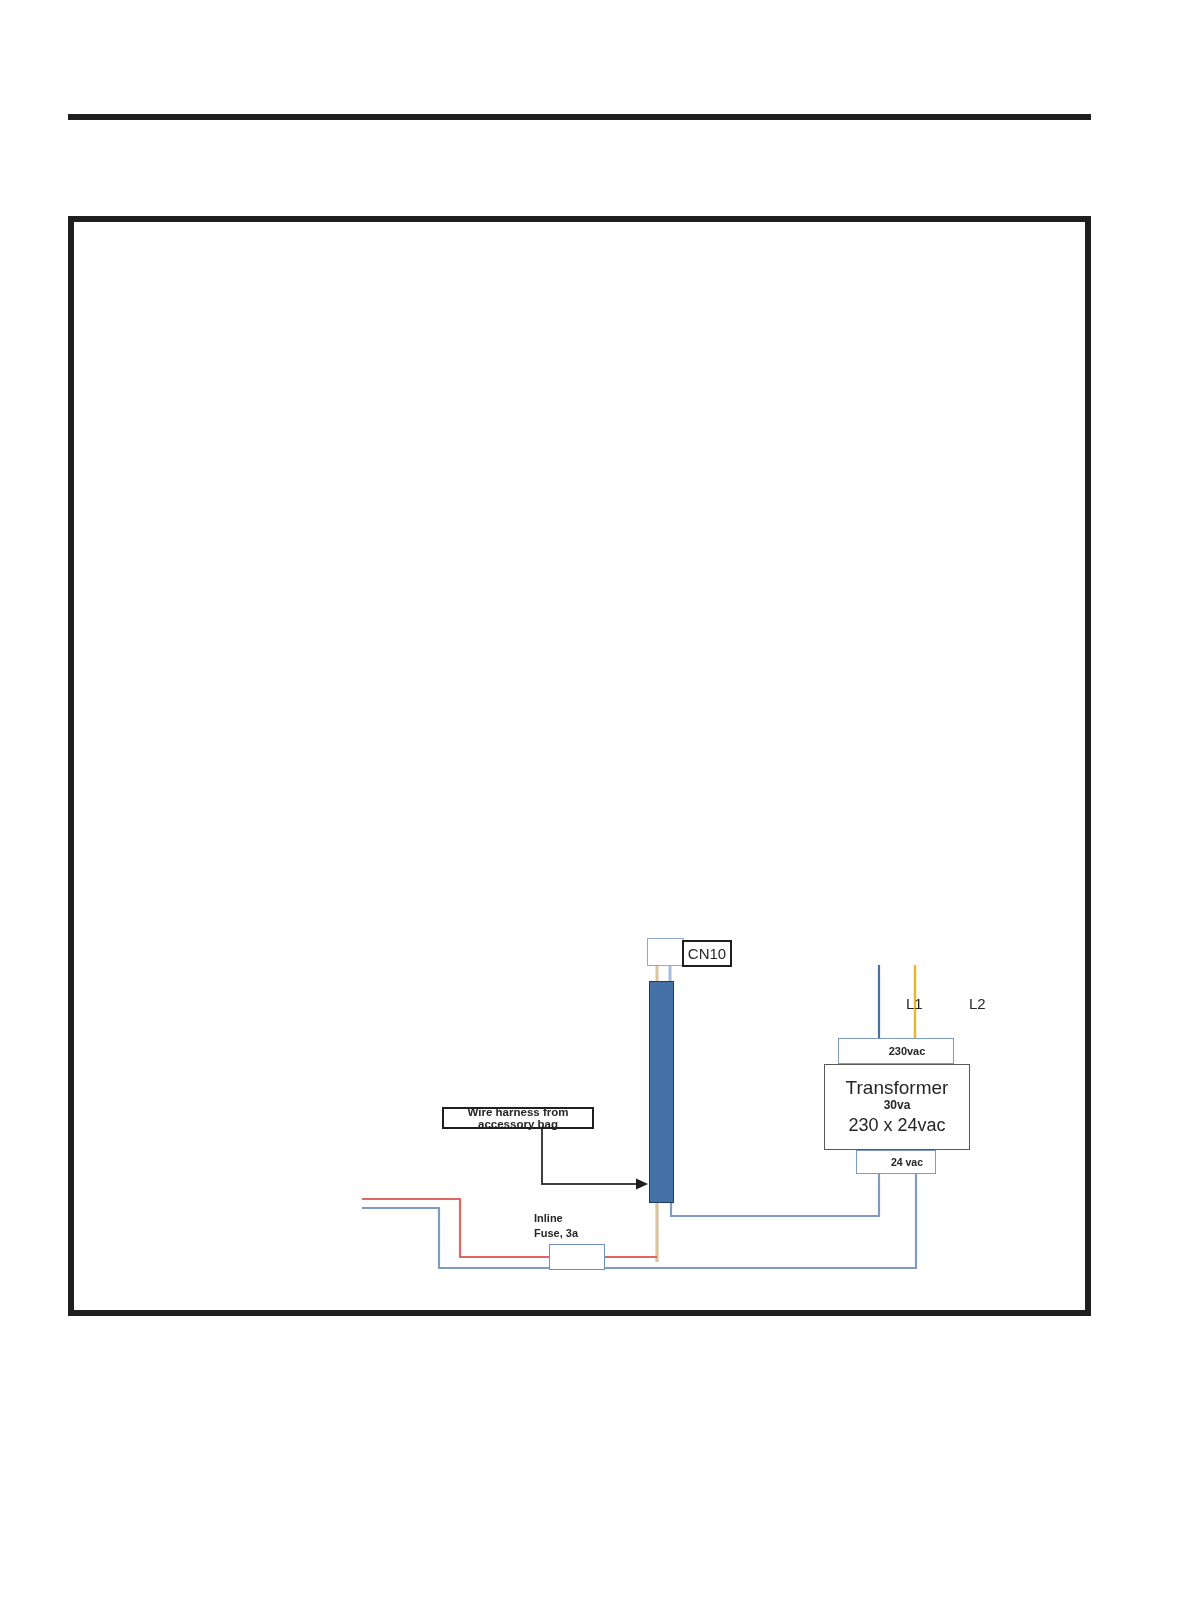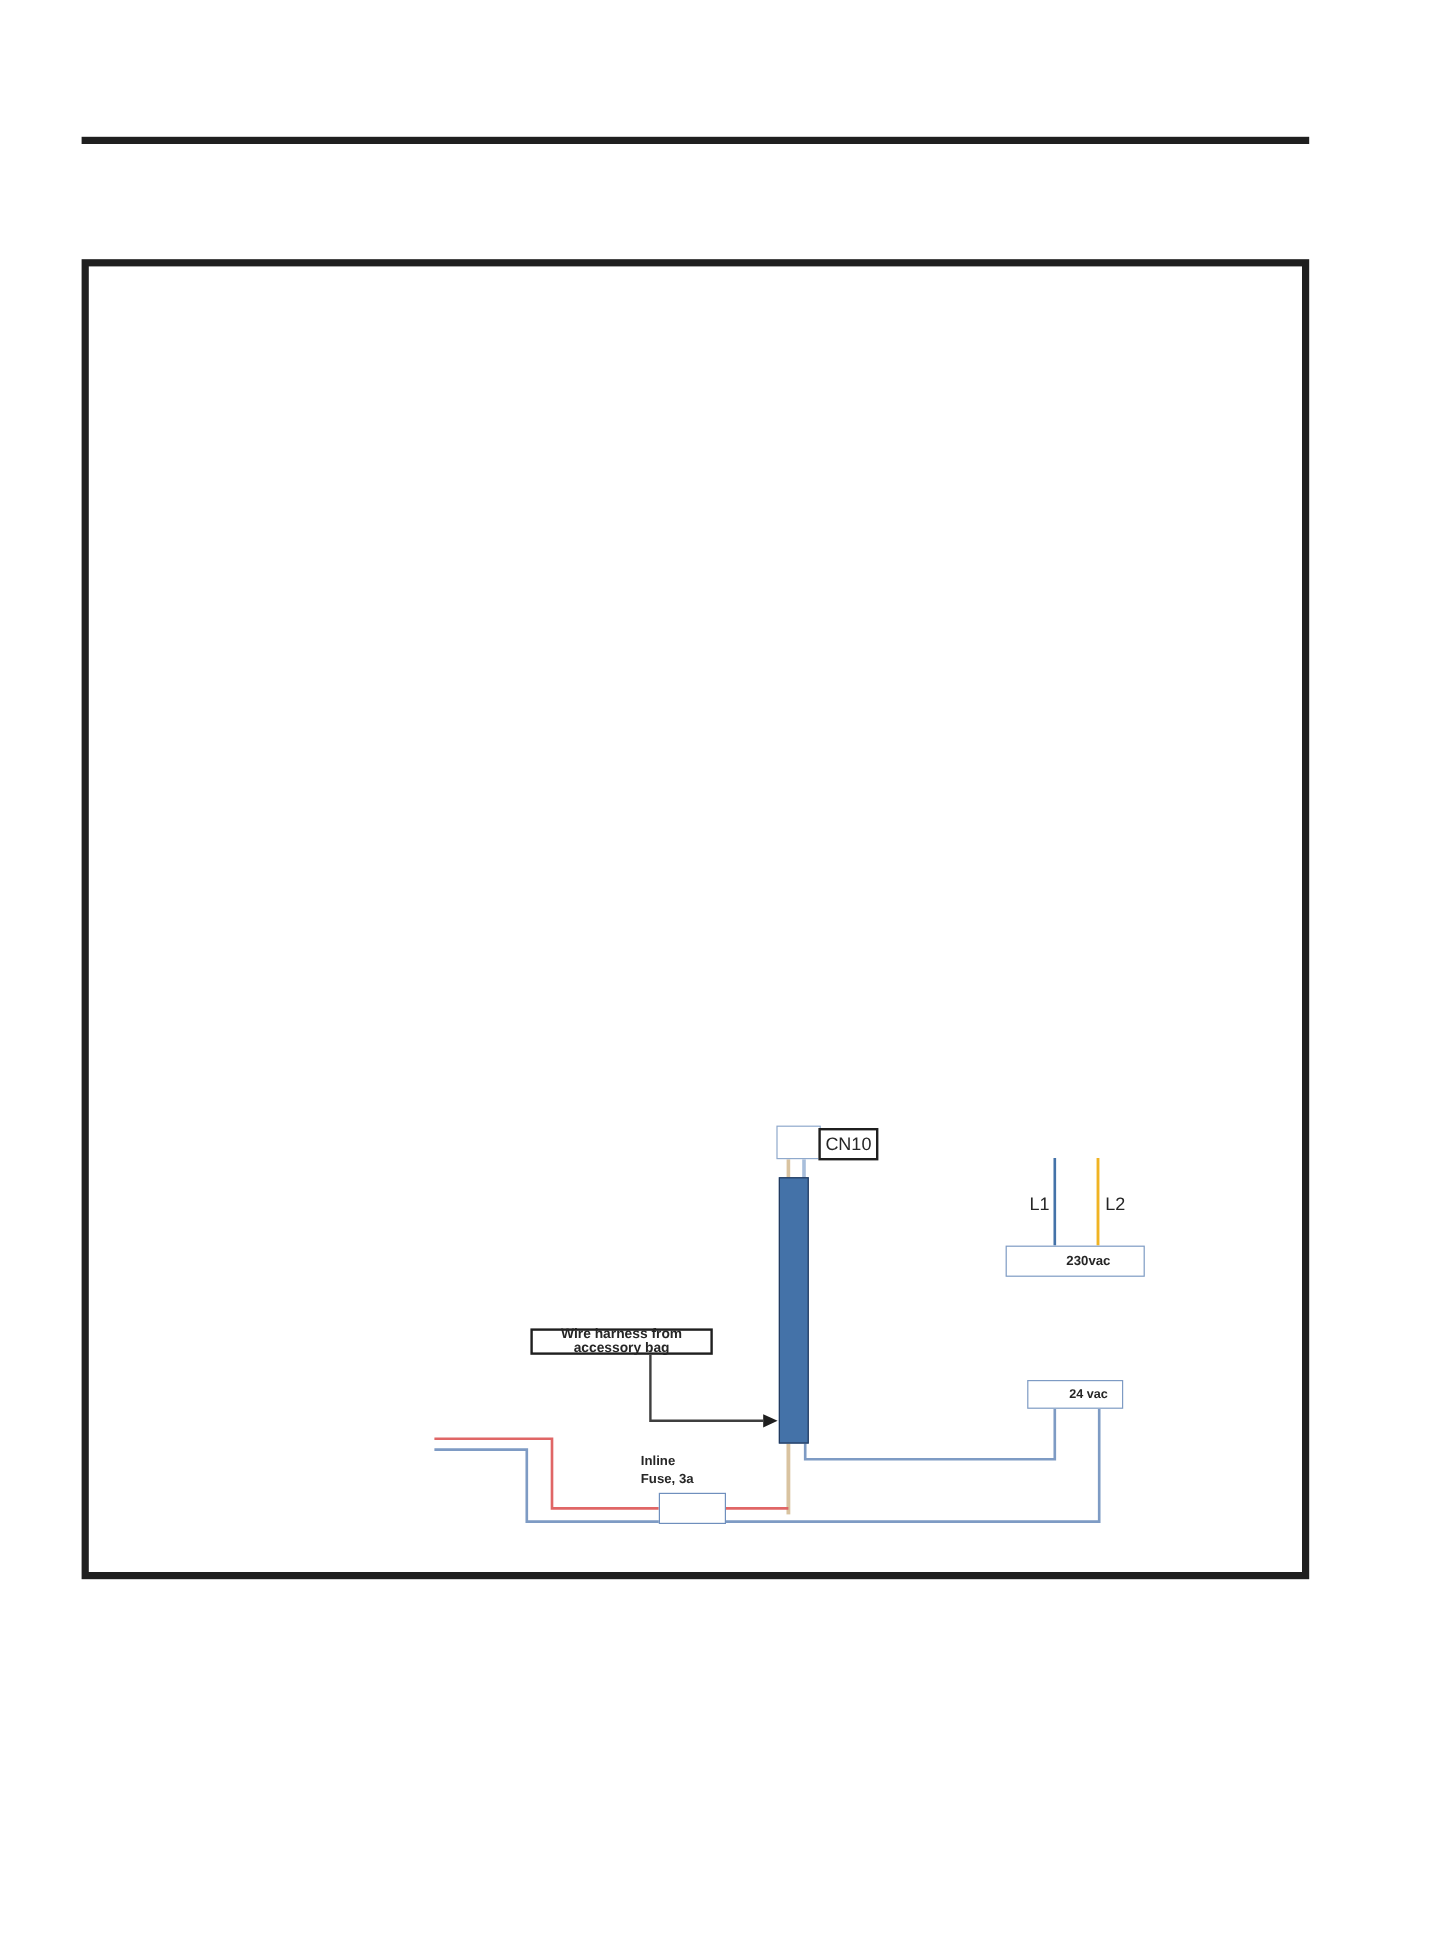--- a/index.html
+++ b/index.html
@@ -117,20 +117,21 @@
   #xfmr-bot-box {
     left: 856px; top: 1150px; width: 80px; height: 24px;
   }
   #xfmr-bot-label { font-size: 10.5px; font-weight: 600; color: #262626; }
 
   
   .line-label {
     position: absolute;
     font-size: 15px;
     color: #262626;
+    margin-left: 48px;
   }
   #l1-label { left: 858px; top: 995px; }
   #l2-label { left: 921px; top: 995px; }
 
   
   #fuse-caption {
     position: absolute;
     left: 534px; top: 1211px; width: 88px;
     text-align: left;
     font-size: 11px;
@@ -187,20 +188,25 @@
   <div id="harness-bar"></div>
 
   <div class="box box-black" id="harness-callout">
     <span id="harness-callout-label">Wire harness from accessory bag</span>
   </div>
 
 
   <div class="box box-blue" id="xfmr-top-box">
     <span id="xfmr-top-label">230vac</span>
   </div>
+  <div class="box box-dark" id="xfmr-main-box">
+    <span id="xfmr-name">Transformer</span>
+    <span id="xfmr-va">30va</span>
+    <span id="xfmr-ratio">230 x 24vac</span>
+  </div>
   <div class="box box-blue" id="xfmr-bot-box">
     <span id="xfmr-bot-label">24 vac</span>
   </div>
 
   <span class="line-label" id="l1-label">L1</span>
   <span class="line-label" id="l2-label">L2</span>
 
   <div id="fuse-caption">
     <div>Inline</div>
     <div>Fuse, 3a</div>

